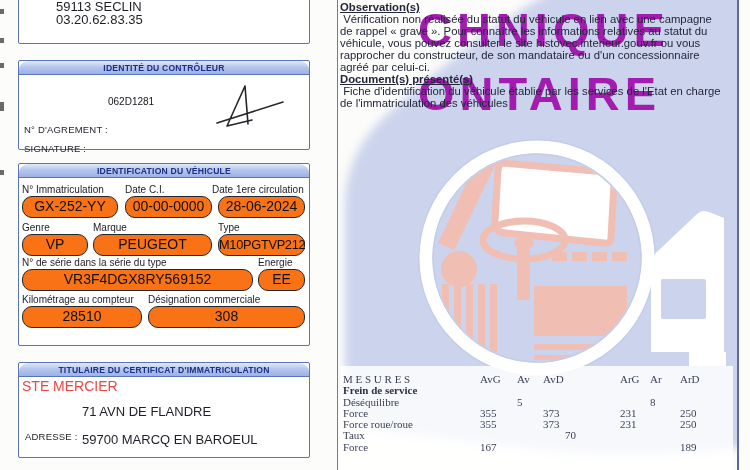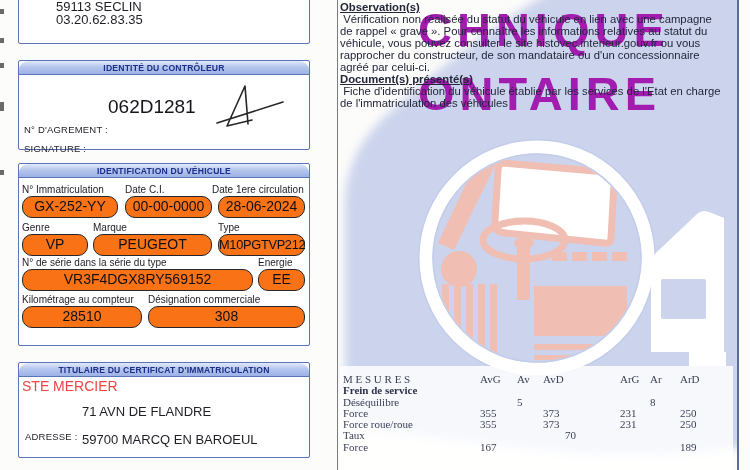--- a/index.html
+++ b/index.html
@@ -15,21 +15,21 @@
   }
   .bhead {
     height:14px; line-height:14px; text-align:center;
     background:linear-gradient(180deg,#e2e9f9 0%,#b6c6ee 45%,#9cb1e5 100%);
     border-bottom:1px solid #5a74b8; border-radius:9px 9px 0 0;
     font-size:8.6px; font-weight:bold; color:#1b2f86; letter-spacing:.2px;
   }
   .abs { position:absolute; }
   .t12 { font-size:13px; line-height:13px; color:#1e1e26; }
   .lab { font-size:9.5px; color:#24242c; letter-spacing:.2px;margin-top:24px; }
-  .bigval { font-size:19px; color:#15151c; }
+  .bigval { font-size:10px; color:#15151c; }
   
   .flabel { position:absolute; text-align:left; font-size:10px; color:#1c1c24; white-space:nowrap; }
   .fval {
     position:absolute; height:22px; line-height:19px; text-align:center;
     border:1.5px solid #26262c; border-radius:10px; background:#f97316;
     font-size:14px; color:#101016;
   }
   .fval.tight { font-size:12.8px; letter-spacing:-.3px; }
   
   .divider { position:absolute; left:337px; top:0; width:1px; height:470px; background:#7c7c80; }

